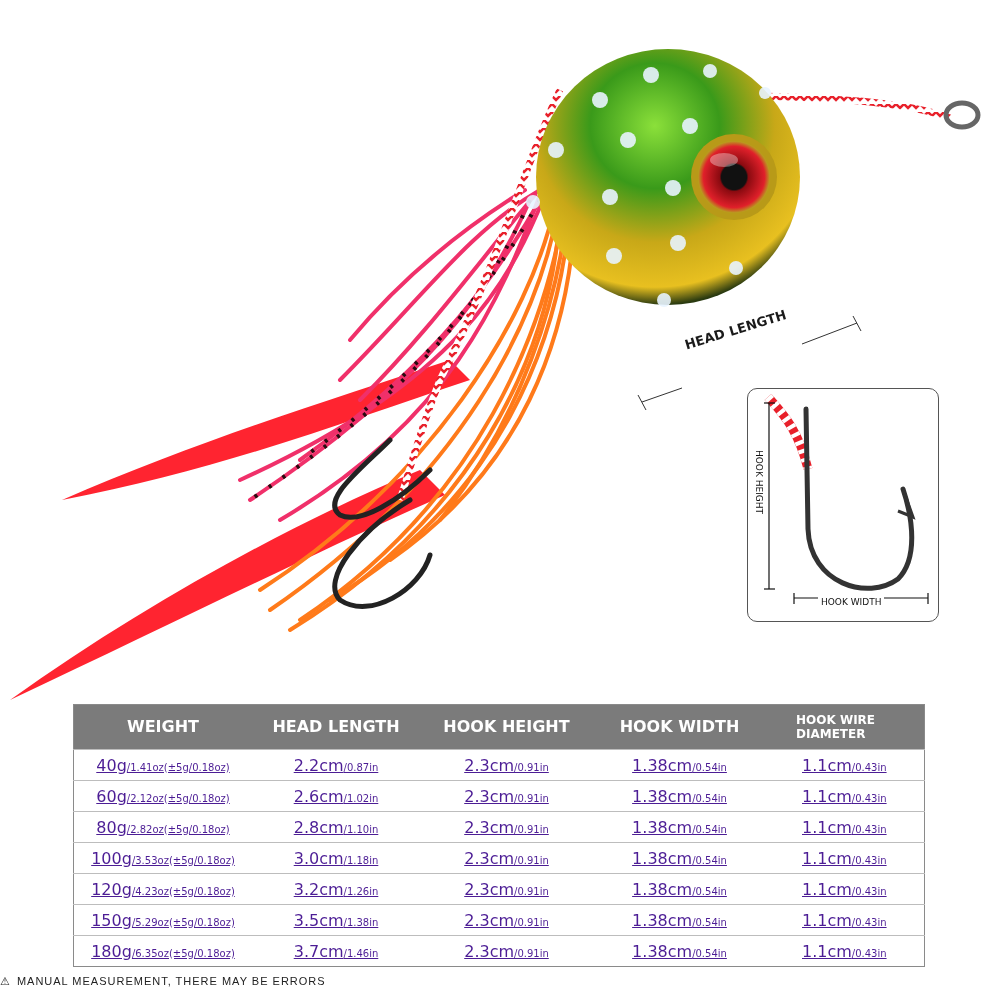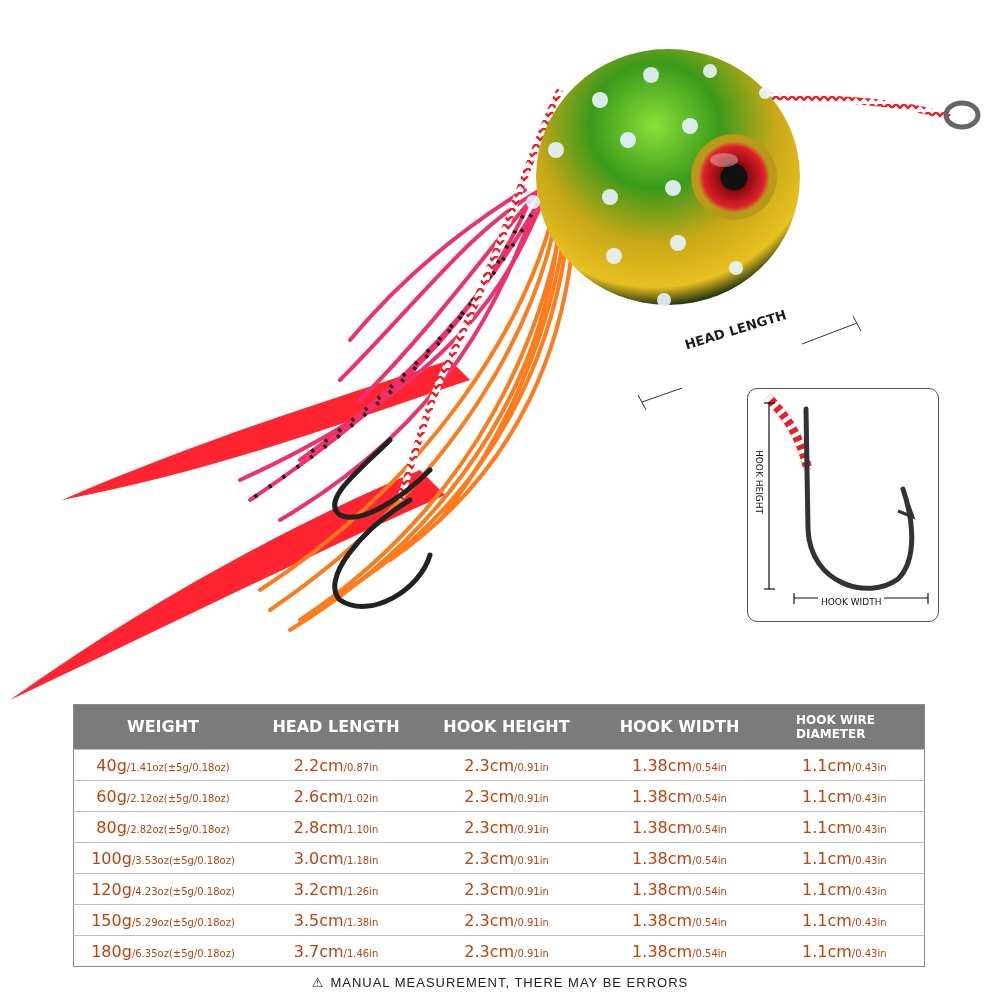--- a/index.html
+++ b/index.html
@@ -6,24 +6,24 @@
   body { width:1000px; height:1000px; position:relative; overflow:hidden; font-family:"Liberation Sans", sans-serif; }
   .product-art { position:absolute; left:0; top:0; width:1000px; height:700px; }
   .head-label { position:absolute; left:683px; top:338px; transform:rotate(-17deg); transform-origin:left top; font-family:"DejaVu Sans", sans-serif; font-weight:bold; font-size:13px; color:#1a1a1a; letter-spacing:0.2px; white-space:nowrap; }
   .hook-box { position:absolute; left:747px; top:388px; width:190px; height:232px; border:1.5px solid #555; border-radius:10px; background:#fff; }
   .hook-height-label { position:absolute; left:752px; top:450px; width:30px; height:100px; }
   .hook-height-label span { position:absolute; left:12px; top:0; transform:rotate(90deg); transform-origin:left top; font-family:"DejaVu Sans", sans-serif; font-size:9px; color:#111; white-space:nowrap; }
   .hook-width-label { position:absolute; left:818px; top:597px; font-family:"DejaVu Sans", sans-serif; font-size:9px; color:#111; background:#fff; padding:0 3px; white-space:nowrap; }
   table.spec { position:absolute; left:73px; top:704px; width:852px; border-collapse:collapse; border:1.5px solid #8a8a8a; }
   table.spec th { background:#7b7b7b; color:#fff; font-family:"DejaVu Sans", sans-serif; font-weight:bold; font-size:16px; height:44px; padding:0 4px; text-align:center; line-height:16px;margin-left:8px; }
   table.spec th.small { font-size:12px; line-height:14px; text-align:left; padding-left:30px; }
-  table.spec td { height:30px; border-top:1.5px solid #bdbdbd; text-align:center; color:#c2410c; font-family:"DejaVu Sans", sans-serif; white-space:nowrap; padding:0; }
+  table.spec td { height:30px; border-top:1.5px solid #bdbdbd; text-align:center; color:#4c1d95; font-family:"DejaVu Sans", sans-serif; white-space:nowrap; padding:0;text-decoration:underline; }
   .big { font-size:16px; }
   .sm { font-size:10px; }
-  .note { position:absolute; left:0; width:1000px; top:975px; text-align:center; font-family:"Liberation Sans", sans-serif; font-size:13px; letter-spacing:1px; color:#222; }
+  .note { position:absolute; left:0; width:1000px; top:975px; text-align:left; font-family:"Liberation Sans", sans-serif; font-size:11px; letter-spacing:1px; color:#222; }
   .warn-icon { display:inline-block; margin-right:6px; }
 </style>
 </head>
 <body>
 
 <svg class="product-art" viewBox="0 0 1000 700" xmlns="http://www.w3.org/2000/svg">
   <defs>
     <radialGradient id="headGrad" cx="45%" cy="30%" r="70%">
       <stop offset="0%" stop-color="#8be03a"></stop>
       <stop offset="35%" stop-color="#3a9a1a"></stop>

